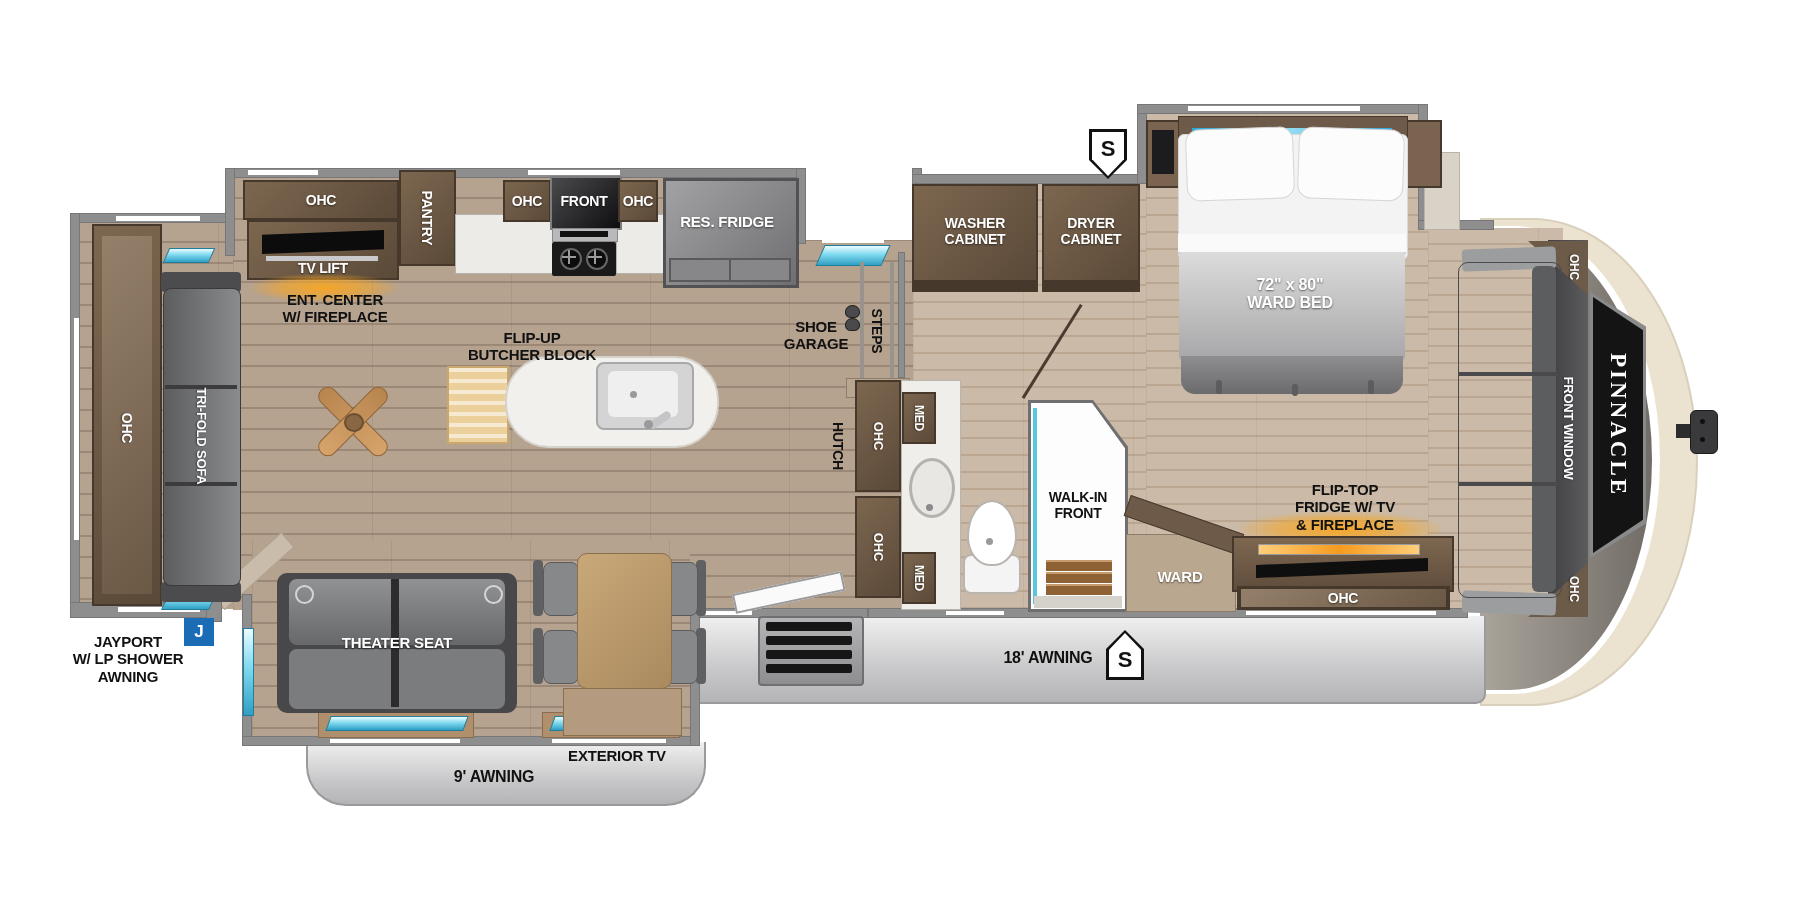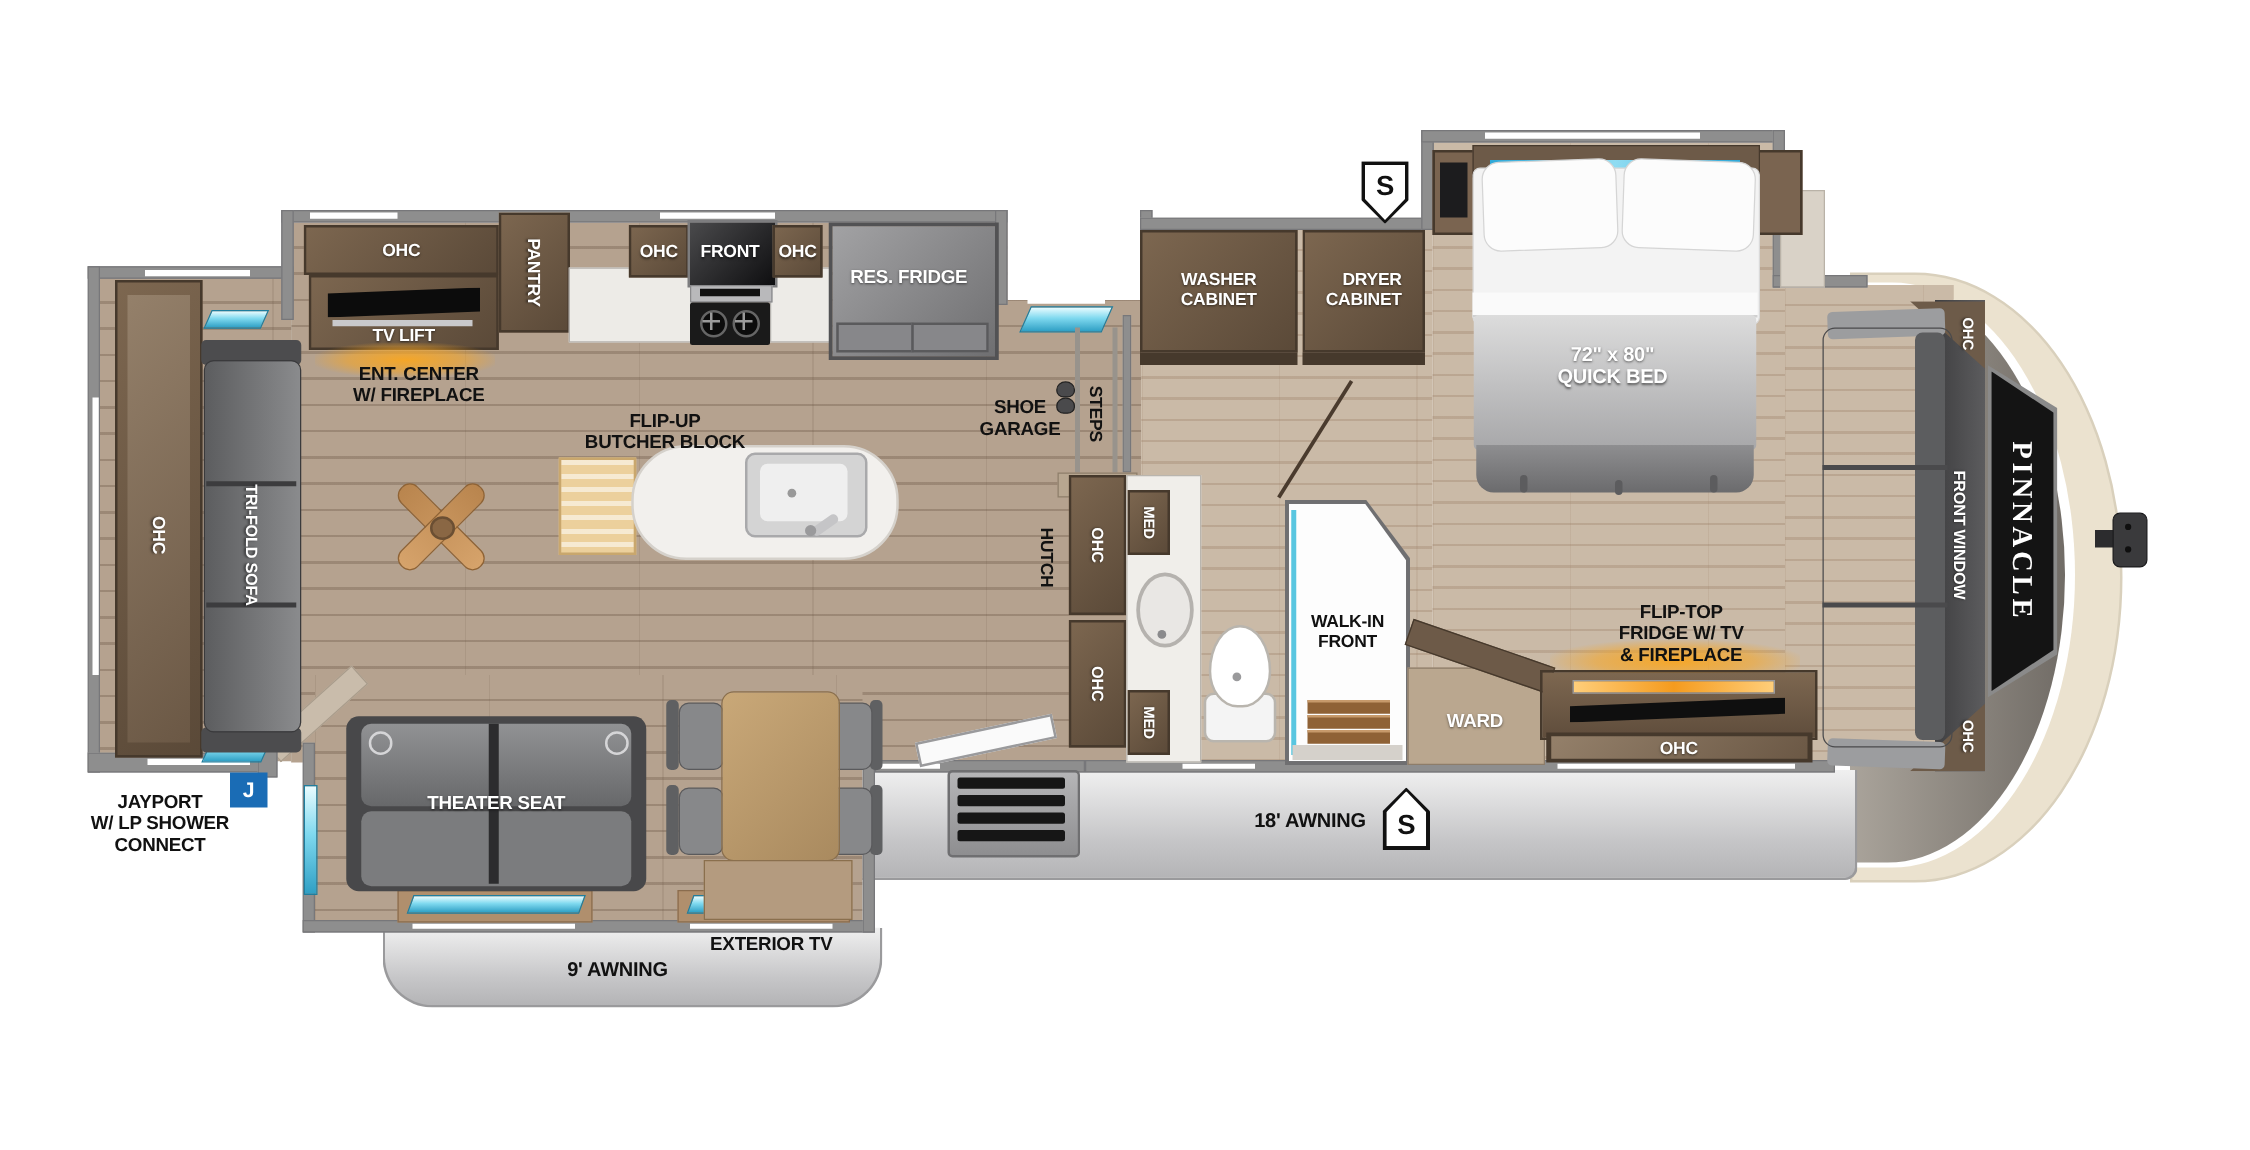--- a/index.html
+++ b/index.html
@@ -174,21 +174,21 @@
   <div class="abs" style="left:890px;top:262px;width:4px;height:120px;background:#98938c;"></div>
   <div class="abs" style="left:846px;top:378px;width:62px;height:18px;background:#b7a690;border:1px solid #8d7d6a;"></div>
   <div class="vl lbl" style="left:877px;top:331px;font-size:14px;">STEPS</div>
 
   <div class="abs cab" style="left:912px;top:184px;width:126px;height:98px;border-bottom:10px solid #46392c;"></div>
   <div class="cl lblw" style="left:975px;top:231px;">
     <div>WASHER</div>
     <div>CABINET</div>
   </div>
   <div class="abs cab" style="left:1042px;top:184px;width:98px;height:98px;border-bottom:10px solid #46392c;"></div>
-  <div class="cl lblw" style="left:1091px;top:231px;text-align:right;">
+  <div class="cl lblw" style="left:1091px;top:231px;">
     <div>DRYER</div>
     <div>CABINET</div>
   </div>
 
   <div class="vl lbl" style="left:838px;top:446px;font-size:14px;">HUTCH</div>
   <div class="abs cab" style="left:855px;top:380px;width:46px;height:112px;"></div>
   <div class="vl lblw" style="left:878px;top:436px;font-size:13px;">OHC</div>
   <div class="abs cab" style="left:855px;top:496px;width:46px;height:102px;"></div>
   <div class="vl lblw" style="left:878px;top:547px;font-size:13px;">OHC</div>
   <div class="abs" style="left:901px;top:380px;width:58px;height:228px;background:#f0eeea;border:1px solid #b9b5ae;"></div>
@@ -224,21 +224,21 @@
   <div class="abs" style="left:1186px;top:128px;width:106px;height:70px;background:#fcfcfc;border:1px solid #d5d5d5;border-radius:14px;transform:rotate(-2deg);"></div>
   <div class="abs" style="left:1298px;top:128px;width:104px;height:70px;background:#fcfcfc;border:1px solid #d5d5d5;border-radius:14px;transform:rotate(2deg);"></div>
   <div class="abs" style="left:1178px;top:234px;width:228px;height:18px;background:#fafafa;border-bottom:2px solid #d0d0d0;"></div>
   <div class="abs" style="left:1179px;top:252px;width:226px;height:108px;background:linear-gradient(180deg,#dcdcdc,#a7a7a9);border-radius:4px;"></div>
   <div class="abs" style="left:1181px;top:356px;width:222px;height:38px;background:linear-gradient(180deg,#8e8e90,#6b6b6d);border-radius:0 0 14px 14px;"></div>
   <div class="abs" style="left:1216px;top:380px;width:6px;height:14px;background:#5c5c5e;border-radius:3px;"></div>
   <div class="abs" style="left:1292px;top:384px;width:6px;height:12px;background:#5c5c5e;border-radius:3px;"></div>
   <div class="abs" style="left:1368px;top:380px;width:6px;height:14px;background:#5c5c5e;border-radius:3px;"></div>
   <div class="cl lblw" style="left:1290px;top:294px;font-size:16px;">
     <div>72" x 80"</div>
-    <div>QUICK BED</div>
+    <div>WARD BED</div>
   </div>
 
   <div class="abs" style="left:1126px;top:534px;width:108px;height:76px;background:#baa78f;border:1px solid #8d7d6a;"></div>
   <div class="abs" style="left:1124px;top:514px;width:118px;height:20px;background:#6d5a48;border:1px solid #46392c;transform:rotate(19deg);"></div>
   <div class="cl lblw" style="left:1180px;top:577px;font-size:15px;">WARD</div>
 
   <div class="abs glow" style="left:1240px;top:512px;width:200px;height:34px;"></div>
   <div class="abs" style="left:1232px;top:536px;width:218px;height:52px;background:linear-gradient(180deg,#7d6750,#5f4d3c);border:2px solid #46392c;"></div>
   <div class="abs" style="left:1258px;top:544px;width:160px;height:9px;background:linear-gradient(90deg,#ffce7a,#f49b1e,#ffce7a);border:1px solid #9a9a9c;"></div>
   <div class="abs" style="left:1256px;top:558px;width:172px;height:20px;background:#0f0f0f;clip-path:polygon(0 35%,100% 0,100% 65%,0 100%);"></div>
@@ -302,16 +302,16 @@
 
   <div class="abs" style="left:1106px;top:630px;width:38px;height:50px;background:#111;clip-path:polygon(50% 0,100% 38%,100% 100%,0 100%,0 38%);"></div>
   <div class="abs" style="left:1109px;top:633px;width:32px;height:44px;background:#fff;clip-path:polygon(50% 0,100% 38%,100% 100%,0 100%,0 38%);"></div>
   <div class="cl lbl" style="left:1125px;top:660px;font-size:22px;">S</div>
 
   <div class="abs" style="left:184px;top:618px;width:30px;height:28px;background:#1a6cb5;"></div>
   <div class="cl" style="left:199px;top:632px;color:#fff;font-weight:bold;font-size:17px;">J</div>
   <div class="cl lbl" style="left:128px;top:659px;">
     <div>JAYPORT</div>
     <div>W/ LP SHOWER</div>
-    <div>CONNECT</div>
+    <div>AWNING</div>
   </div>
 
 </div>
 
 </body></html>

